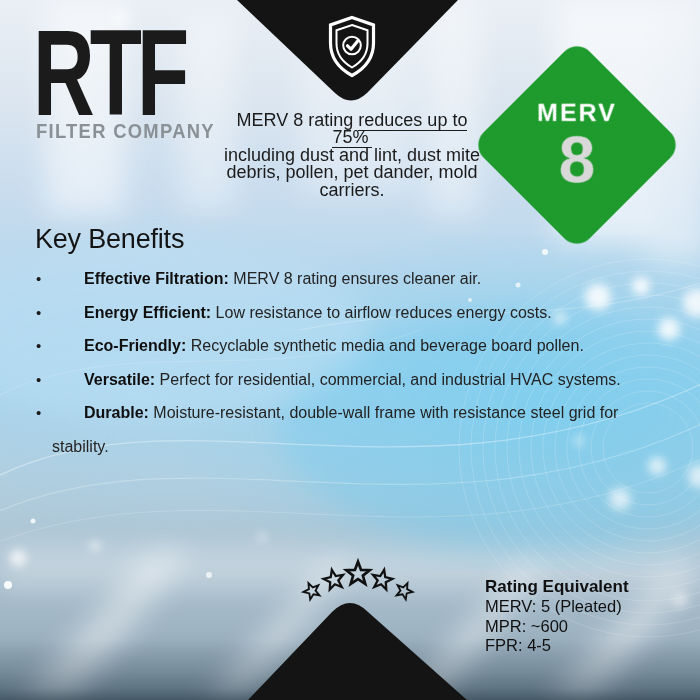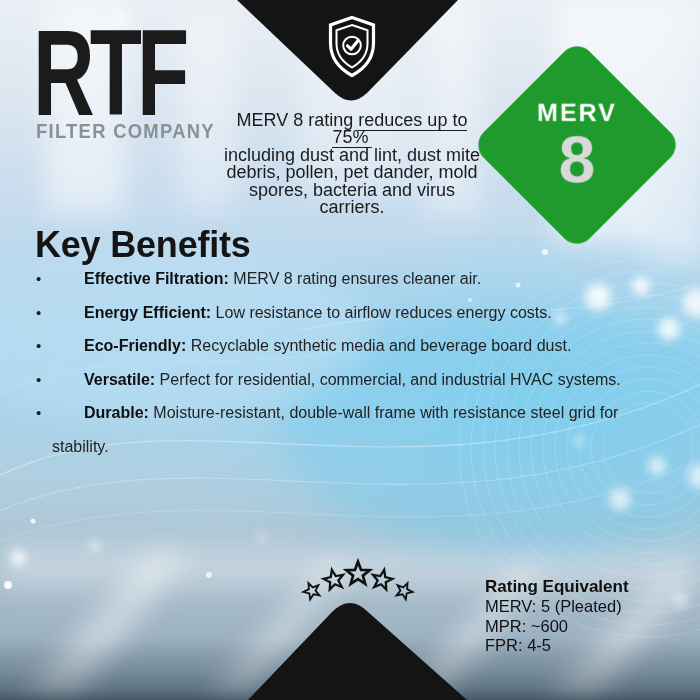--- a/index.html
+++ b/index.html
@@ -37,21 +37,21 @@
   }
   .diamond-inner{
     width:100%;height:100%;transform:rotate(-45deg);
     display:flex;flex-direction:column;align-items:center;justify-content:center;
   }
   .badge-label{font-size:25px;font-weight:bold;color:#ffffff;letter-spacing:2px;line-height:1;}
   .badge-value{font-size:66px;font-weight:bold;color:#d9d9d9;line-height:0.95;margin-top:3px;}
   
   .benefits-heading{
     position:absolute;left:35px;top:224px;z-index:3;
-    font-size:36px;font-weight:bold;color:#141414;letter-spacing:-0.2px;
+    font-size:27px;font-weight:normal;color:#141414;letter-spacing:-0.2px;
   }
   .benefits-list{
     position:absolute;left:35px;top:262px;width:638px;z-index:3;
     list-style:none;margin:0;padding:0;font-size:16px;line-height:33.5px;color:#232323;
   }
   .benefits-list li{position:relative;padding-left:17px;}
   .benefits-list li::before{
     content:"•";position:absolute;left:1px;top:0;color:#1a1a1a;font-size:15px;
   }
   .bl{font-weight:bold;color:#0f0f0f;margin-left:32px;}
@@ -174,36 +174,35 @@
 
   <div class="logo">
     <div class="logo-name">RTF</div>
   </div>
   <div class="logo-tagline">FILTER COMPANY</div>
 
   <div class="desc">
     <div><span>MERV 8 rating </span><span class="u">reduces up to 75%</span></div>
     <div>including dust and lint, dust mite</div>
     <div>debris, pollen, pet dander, mold</div>
-    <div>spores, bacteria and virus</div>
     <div>carriers.</div>
   </div>
 
   <div class="diamond">
     <div class="diamond-inner">
       <div class="badge-label">MERV</div>
       <div class="badge-value">8</div>
     </div>
   </div>
 
   <div class="benefits-heading">Key Benefits</div>
   <ul class="benefits-list">
     <li><span class="bl">Effective Filtration:</span> <span>MERV 8 rating ensures cleaner air.</span></li>
     <li><span class="bl">Energy Efficient:</span> <span>Low resistance to airflow reduces energy costs.</span></li>
-    <li><span class="bl">Eco-Friendly:</span> <span>Recyclable synthetic media and beverage board dust.</span></li>
+    <li><span class="bl">Eco-Friendly:</span> <span>Recyclable synthetic media and beverage board pollen.</span></li>
     <li><span class="bl">Versatile:</span> <span>Perfect for residential, commercial, and industrial HVAC systems.</span></li>
     <li><span class="bl">Durable:</span> <span>Moisture-resistant, double-wall frame with resistance steel grid for stability.</span></li>
   </ul>
 
   <svg class="stars" width="180" height="52" viewBox="0 0 180 52">
     <defs>
       <path id="star" d="M0,-11 L2.70,-3.72 L10.46,-3.40 L4.37,1.42 L6.47,8.90 L0,4.6 L-6.47,8.90 L-4.37,1.42 L-10.46,-3.40 L-2.70,-3.72 Z"></path>
     </defs>
     <g fill="none" stroke="#111111" stroke-width="2.4" stroke-linejoin="miter">
       <use href="#star" transform="translate(44,38) rotate(-24) scale(0.78)"></use>

